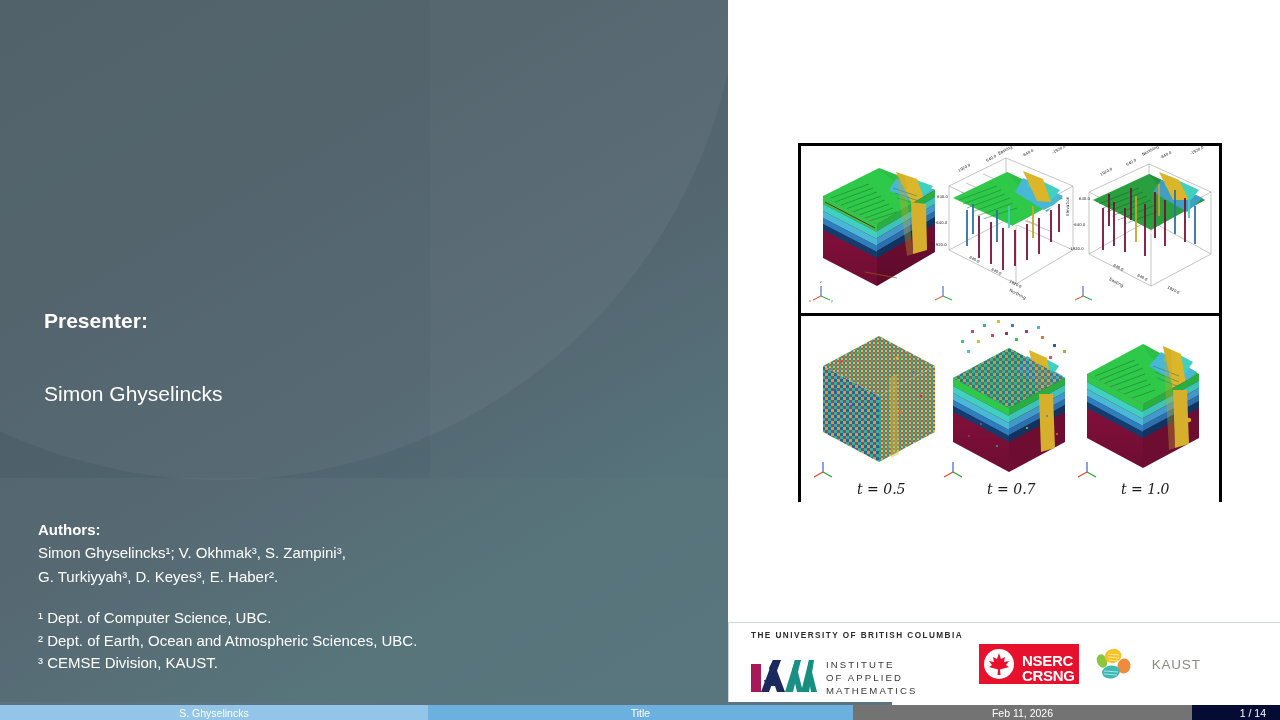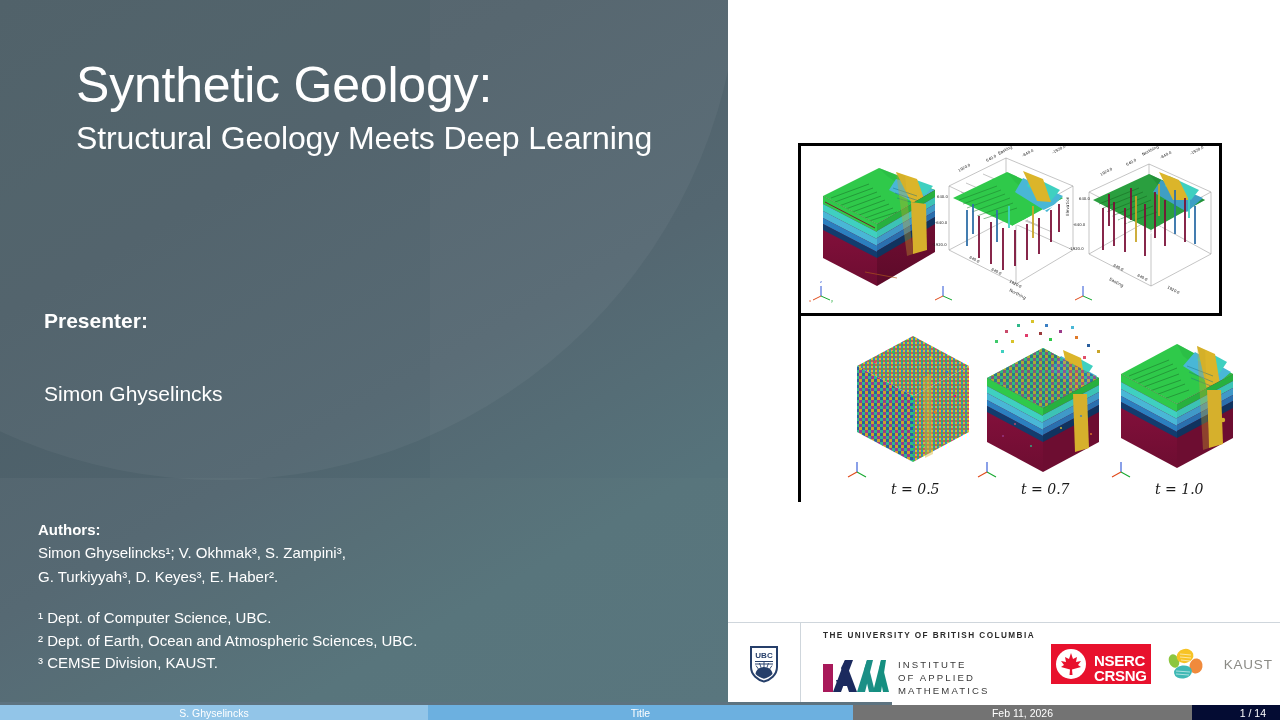--- a/index.html
+++ b/index.html
@@ -52,21 +52,21 @@
   .authors-line{font-size:15px;color:#ffffff;line-height:1.55;}
   .aff-spacer{height:19px;}
   .aff-line{font-size:15px;color:#ffffff;line-height:1.52;}
 
   
   .figure-box{
     position:absolute;left:798px;top:143px;width:424px;height:359px;
     border:3px solid #000;background:#fff;box-sizing:border-box;
   }
   .fig-top{position:relative;width:100%;height:170px;border-bottom:3px solid #000;box-sizing:border-box;overflow:hidden;background:#fff;}
-  .fig-bot{position:relative;width:100%;height:186px;overflow:hidden;background:#fff;padding-left:34px;}
+  .fig-bot{position:relative;width:100%;height:186px;overflow:hidden;background:#fff;}
 
   
   .logo-strip{
     position:absolute;left:728px;top:622px;width:552px;height:83px;
     background:#fff;display:flex;align-items:center;
   }
   .logo-cell-ubc{
     width:72px;height:83px;display:flex;align-items:center;justify-content:center;
     border-top:1px solid #cfd6dc;
   }
@@ -112,24 +112,20 @@
 </head>
 <body>
 
 <div class="slide">
 
   <div class="left-panel">
     <div class="deco-wash"></div>
     <div class="deco-circle"></div>
     <div class="deco-band"></div>
 
-    <div class="title-block">
-      <div class="title-main">Synthetic Geology:</div>
-      <div class="title-sub">Structural Geology Meets Deep Learning</div>
-    </div>
 
     <div class="presenter-block">
       <div class="presenter-label">Presenter:</div>
       <div class="presenter-name">Simon Ghyselincks</div>
     </div>
 
     <div class="authors-block">
       <div class="authors-label">Authors:</div>
       <div class="authors-line">Simon Ghyselincks¹; V. Okhmak³, S. Zampini³,</div>
       <div class="authors-line">G. Turkiyyah³, D. Keyes³, E. Haber².</div>
@@ -475,37 +471,20 @@
             <line x1="286" y1="156" x2="277" y2="161" stroke="#e04a1a" stroke-width="1.1"></line>
           </g>
           <text x="320" y="178" font-size="14" fill="#1a1a1a" font-family="DejaVu Serif" font-style="italic">t = 1.0</text>
         </g>
       </svg>
     </div>
   </div>
 
   <div class="logo-strip">
 
-    <div class="logo-cell-ubc">
-      <svg class="ubc-shield" viewBox="0 0 30 38">
-        <path d="M2,2 L28,2 L28,22 C28,30 21,35 15,36.5 C9,35 2,30 2,22 Z" fill="#ffffff" stroke="#263f6a" stroke-width="2"></path>
-        <text x="15" y="13" font-size="8" font-weight="bold" fill="#263f6a" text-anchor="middle" font-family="Liberation Sans">UBC</text>
-        <g stroke="#263f6a" stroke-width="1" fill="none">
-          <path d="M6,16.5 H24 M6,19 H24"></path>
-        </g>
-        <path d="M15,22 C10,22 7,25 6.5,29 C9,31.5 12,33 15,33.8 C18,33 21,31.5 23.5,29 C23,25 20,22 15,22 Z" fill="#263f6a"></path>
-        <g stroke="#263f6a" stroke-width="0.9">
-          <path d="M15,22 L15,17"></path>
-            <path d="M12,22.4 L10.5,18"></path>
-            <path d="M18,22.4 L19.5,18"></path>
-          <path d="M9.4,24 L7,20.6"></path>
-            <path d="M20.6,24 L23,20.6"></path>
-        </g>
-      </svg>
-    </div>
 
     <div class="logo-div"></div>
 
     <div class="logo-cell-rest">
 
       <div class="iam-logo">
         <div class="iam-top">THE UNIVERSITY OF BRITISH COLUMBIA</div>
         <div class="iam-row">
           <svg class="iam-mark" viewBox="0 0 66 34">
             <path d="M0,34 L0,6 L10,6 L10,34 Z" fill="#a8195a"></path>

